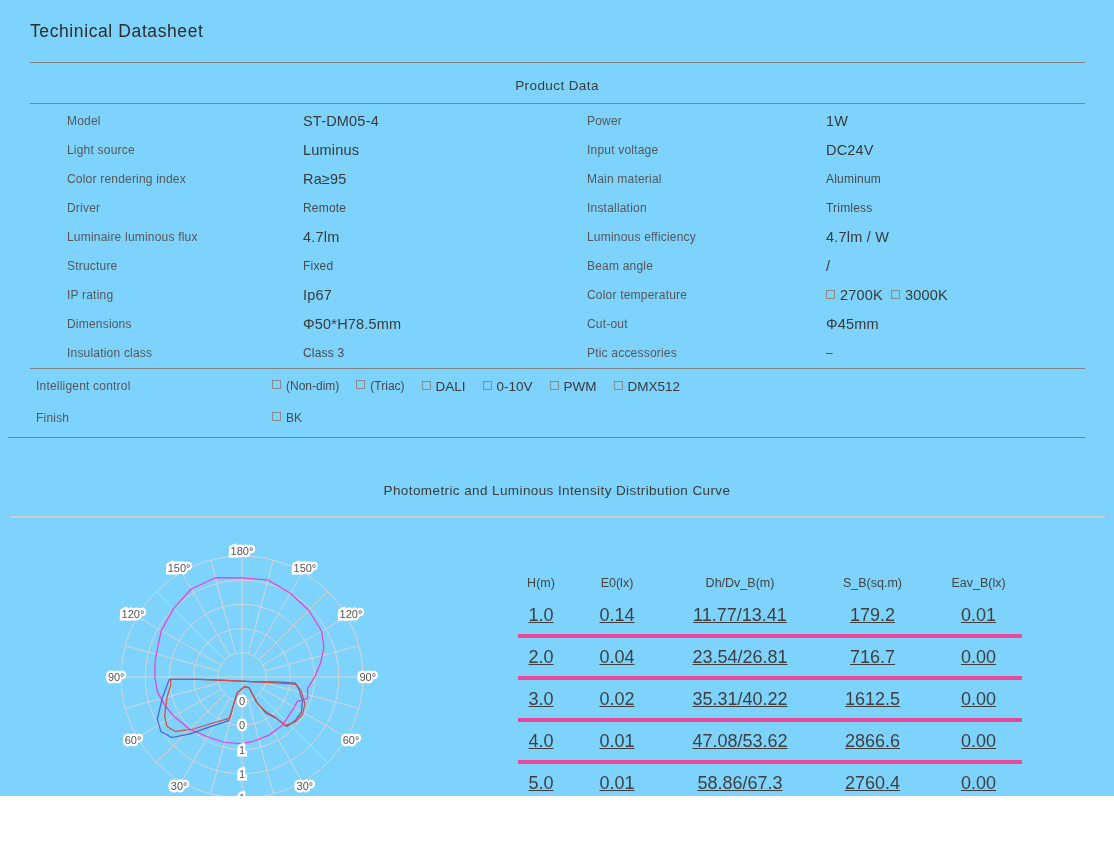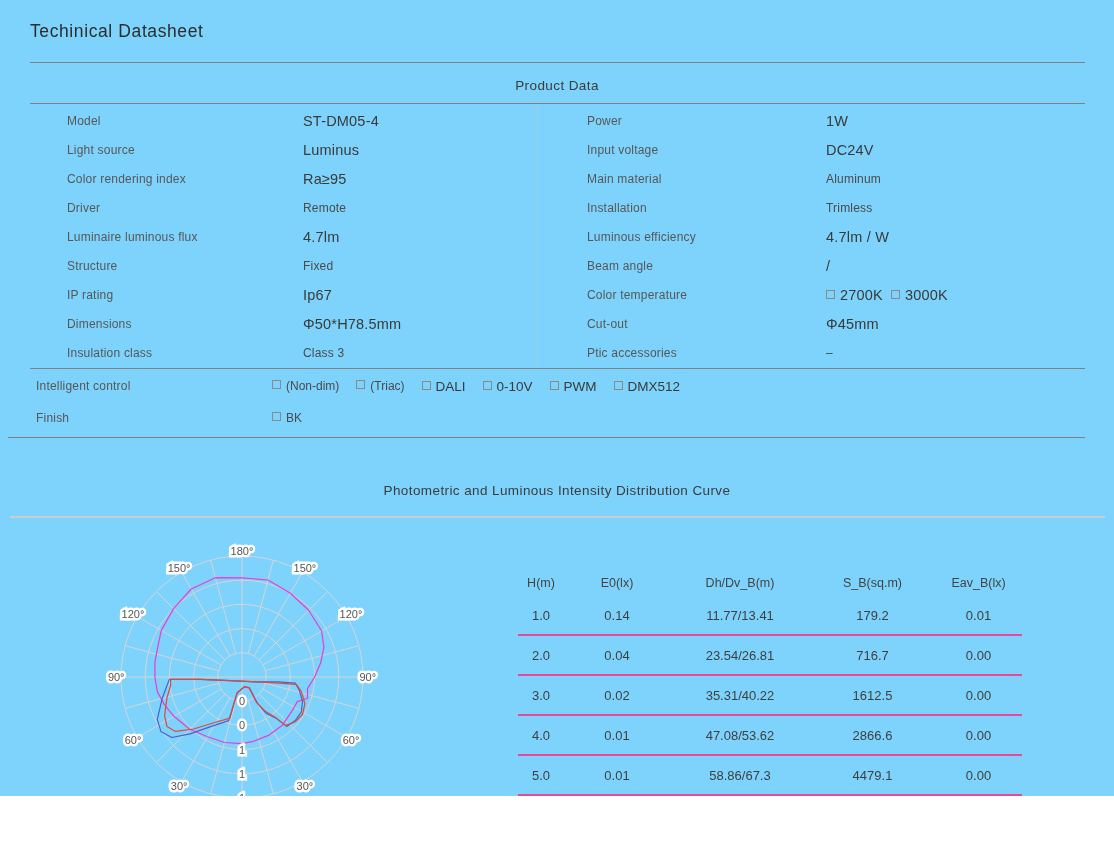--- a/index.html
+++ b/index.html
@@ -25,21 +25,21 @@
   .opt{font-size:13.5px;color:#3a3a3a;white-space:nowrap;}
   .opt.sm{font-size:12px;color:#4a4a4a;}
   .annotation{position:absolute;left:85px;top:819px;width:380px;text-align:center;font-size:12.5px;color:#3c3c3c;}
   .legend{position:absolute;left:112px;top:845px;display:flex;gap:38px;align-items:center;}
   .legend-item{display:flex;align-items:center;}
   .legend-line{width:46px;height:0;border-top:1.4px solid;}
   .legend-label{margin-left:9px;font-size:12.5px;color:#3f3f3f;}
   .ptable{position:absolute;left:518px;top:576px;width:504px;}
   .ptable .hdr,.ptable .row{display:grid;grid-template-columns:46px 106px 140px 125px 87px;text-align:center;}
   .ptable .hdr{font-size:12.5px;color:#444;height:20px;}
-  .ptable .row{height:38px;align-items:center;border-bottom:2px solid #ec4899;font-size:13px;color:#3f3f3f;}
+  .ptable .row{height:38px;align-items:center;border-bottom:4px solid #ec4899;font-size:18px;color:#3f3f3f;text-decoration:underline;}
   .certs{position:absolute;left:793px;top:827px;display:flex;align-items:flex-start;gap:11px;height:26px;}
   .cert-text{font-size:13px;color:#3a3a3a;letter-spacing:1px;}
   .cert-rohs{font-size:11px;font-weight:bold;color:#3a3a3a;margin-left:44px;}
   .cert-ce{font-size:15px;color:#3a3a3a;letter-spacing:3px;}
   .cert-item{display:flex;align-items:center;}
   svg text{font-family:"Liberation Sans","DejaVu Sans",sans-serif;}
 </style>
 </head>
 <body>
 
@@ -249,21 +249,21 @@
         <span>4.0</span>
         <span>0.01</span>
         <span>47.08/53.62</span>
         <span>2866.6</span>
         <span>0.00</span>
       </div>
       <div class="row">
         <span>5.0</span>
         <span>0.01</span>
         <span>58.86/67.3</span>
-        <span>4479.1</span>
+        <span>2760.4</span>
         <span>0.00</span>
       </div>
     </div>
 
   <div id="certs" class="certs">
       <span class="cert-item">
         <span class="cert-text">LED</span>
       </span>
       <span class="cert-item">
         <svg width="25" height="25" viewBox="0 0 25 25">

